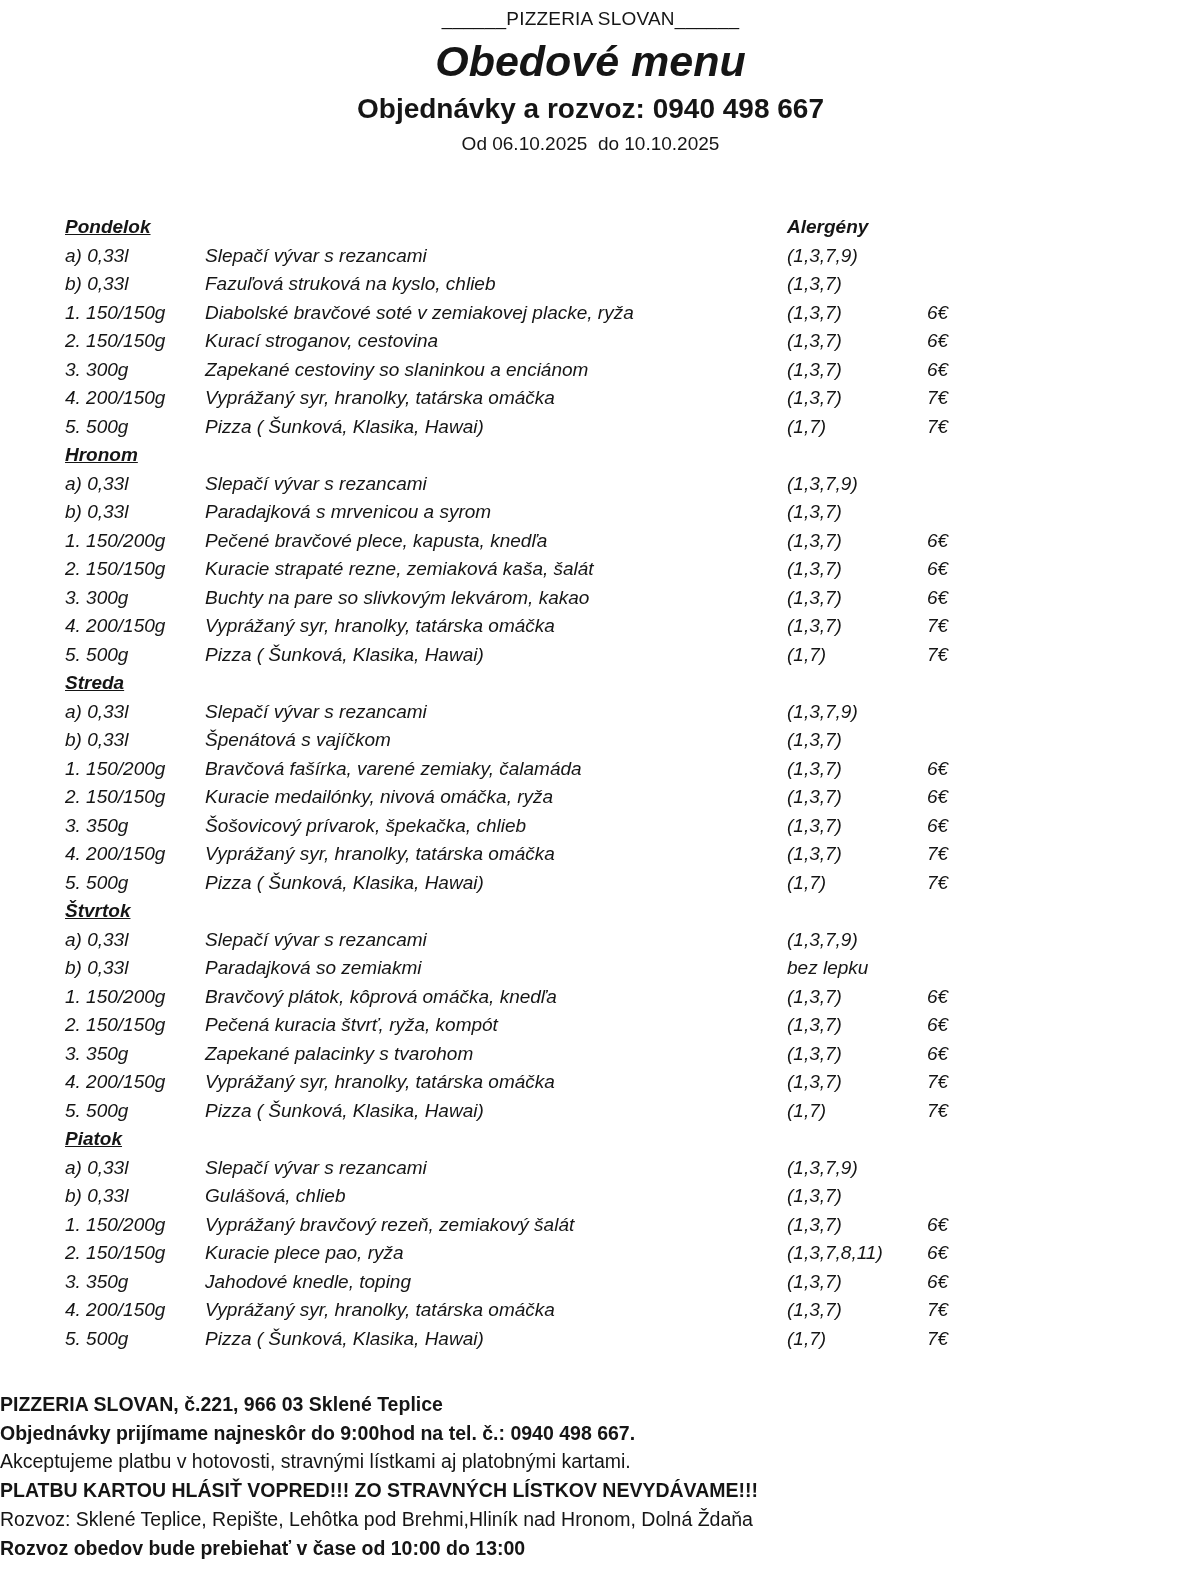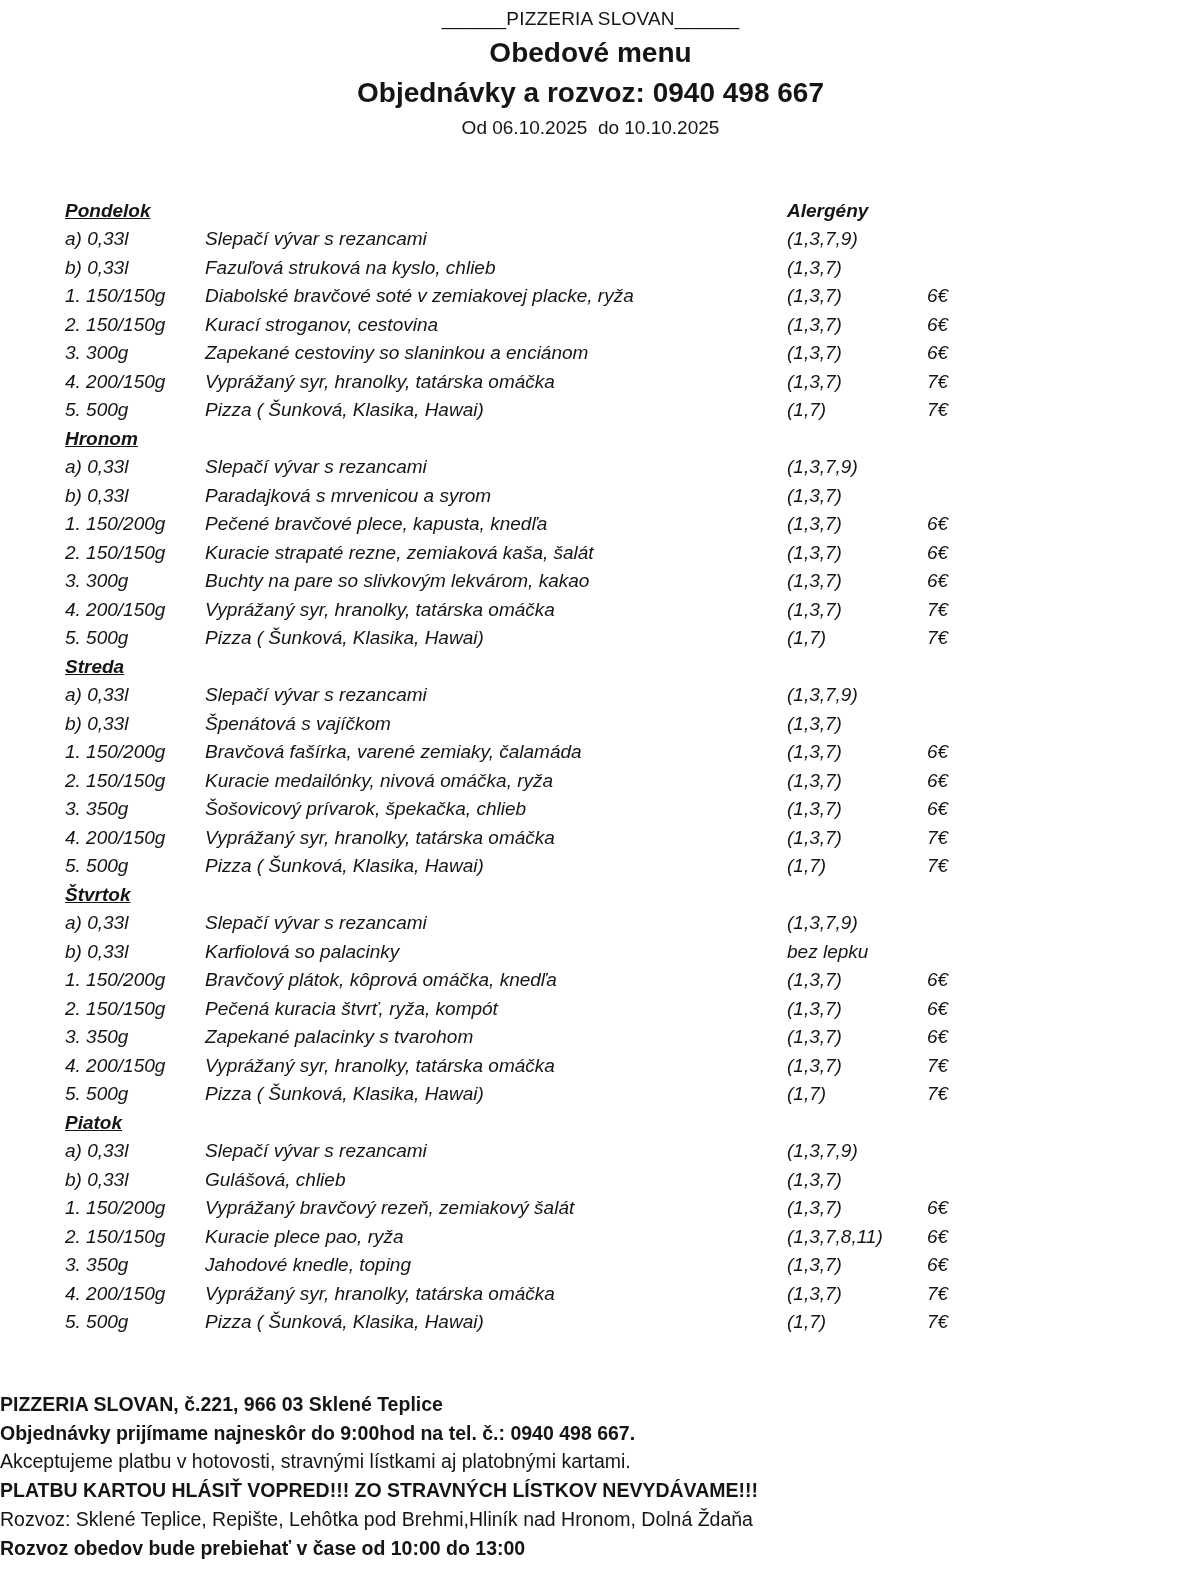--- a/index.html
+++ b/index.html
@@ -8,21 +8,21 @@
     height: 1579px;
     background: #ffffff;
     color: #151515;
     font-family: "Liberation Sans", sans-serif;
     overflow: hidden;
   }
   .page { position: relative; width: 1181px; height: 1579px; }
 
   .doc-header { text-align: center; padding-top: 8px; }
   .top-line { font-size: 19px; letter-spacing: 0.2px; }
-  .title { font-size: 28px; font-weight: bold; margin-top: 8px; line-height: 1.1; }
+  .title { font-size: 43px; font-weight: bold; margin-top: 8px; line-height: 1.1; font-style: italic; }
   .subtitle { font-size: 28px; font-weight: bold; margin-top: 8px; }
   .date-range { font-size: 19px; margin-top: 8px; white-space: pre; }
 
   .menu { margin-top: 58px; }
   .menu-row {
     display: grid;
     grid-template-columns: 140px 582px 140px 80px;
     padding-left: 65px;
     font-size: 19px;
     line-height: 28.5px;
@@ -238,21 +238,21 @@
     <div>
   <div class="menu-row">
     <div class="cell">a) 0,33l</div>
     <div class="cell">Slepačí vývar s rezancami</div>
     <div class="cell">(1,3,7,9)</div>
     <div class="cell"></div>
   </div>
 
   <div class="menu-row">
     <div class="cell">b) 0,33l</div>
-    <div class="cell">Karfiolová so palacinky</div>
+    <div class="cell">Paradajková so zemiakmi</div>
     <div class="cell">bez lepku</div>
     <div class="cell"></div>
   </div>
 
   <div class="menu-row">
     <div class="cell">1. 150/200g</div>
     <div class="cell">Bravčový plátok, kôprová omáčka, knedľa</div>
     <div class="cell">(1,3,7)</div>
     <div class="cell">6€</div>
   </div>

